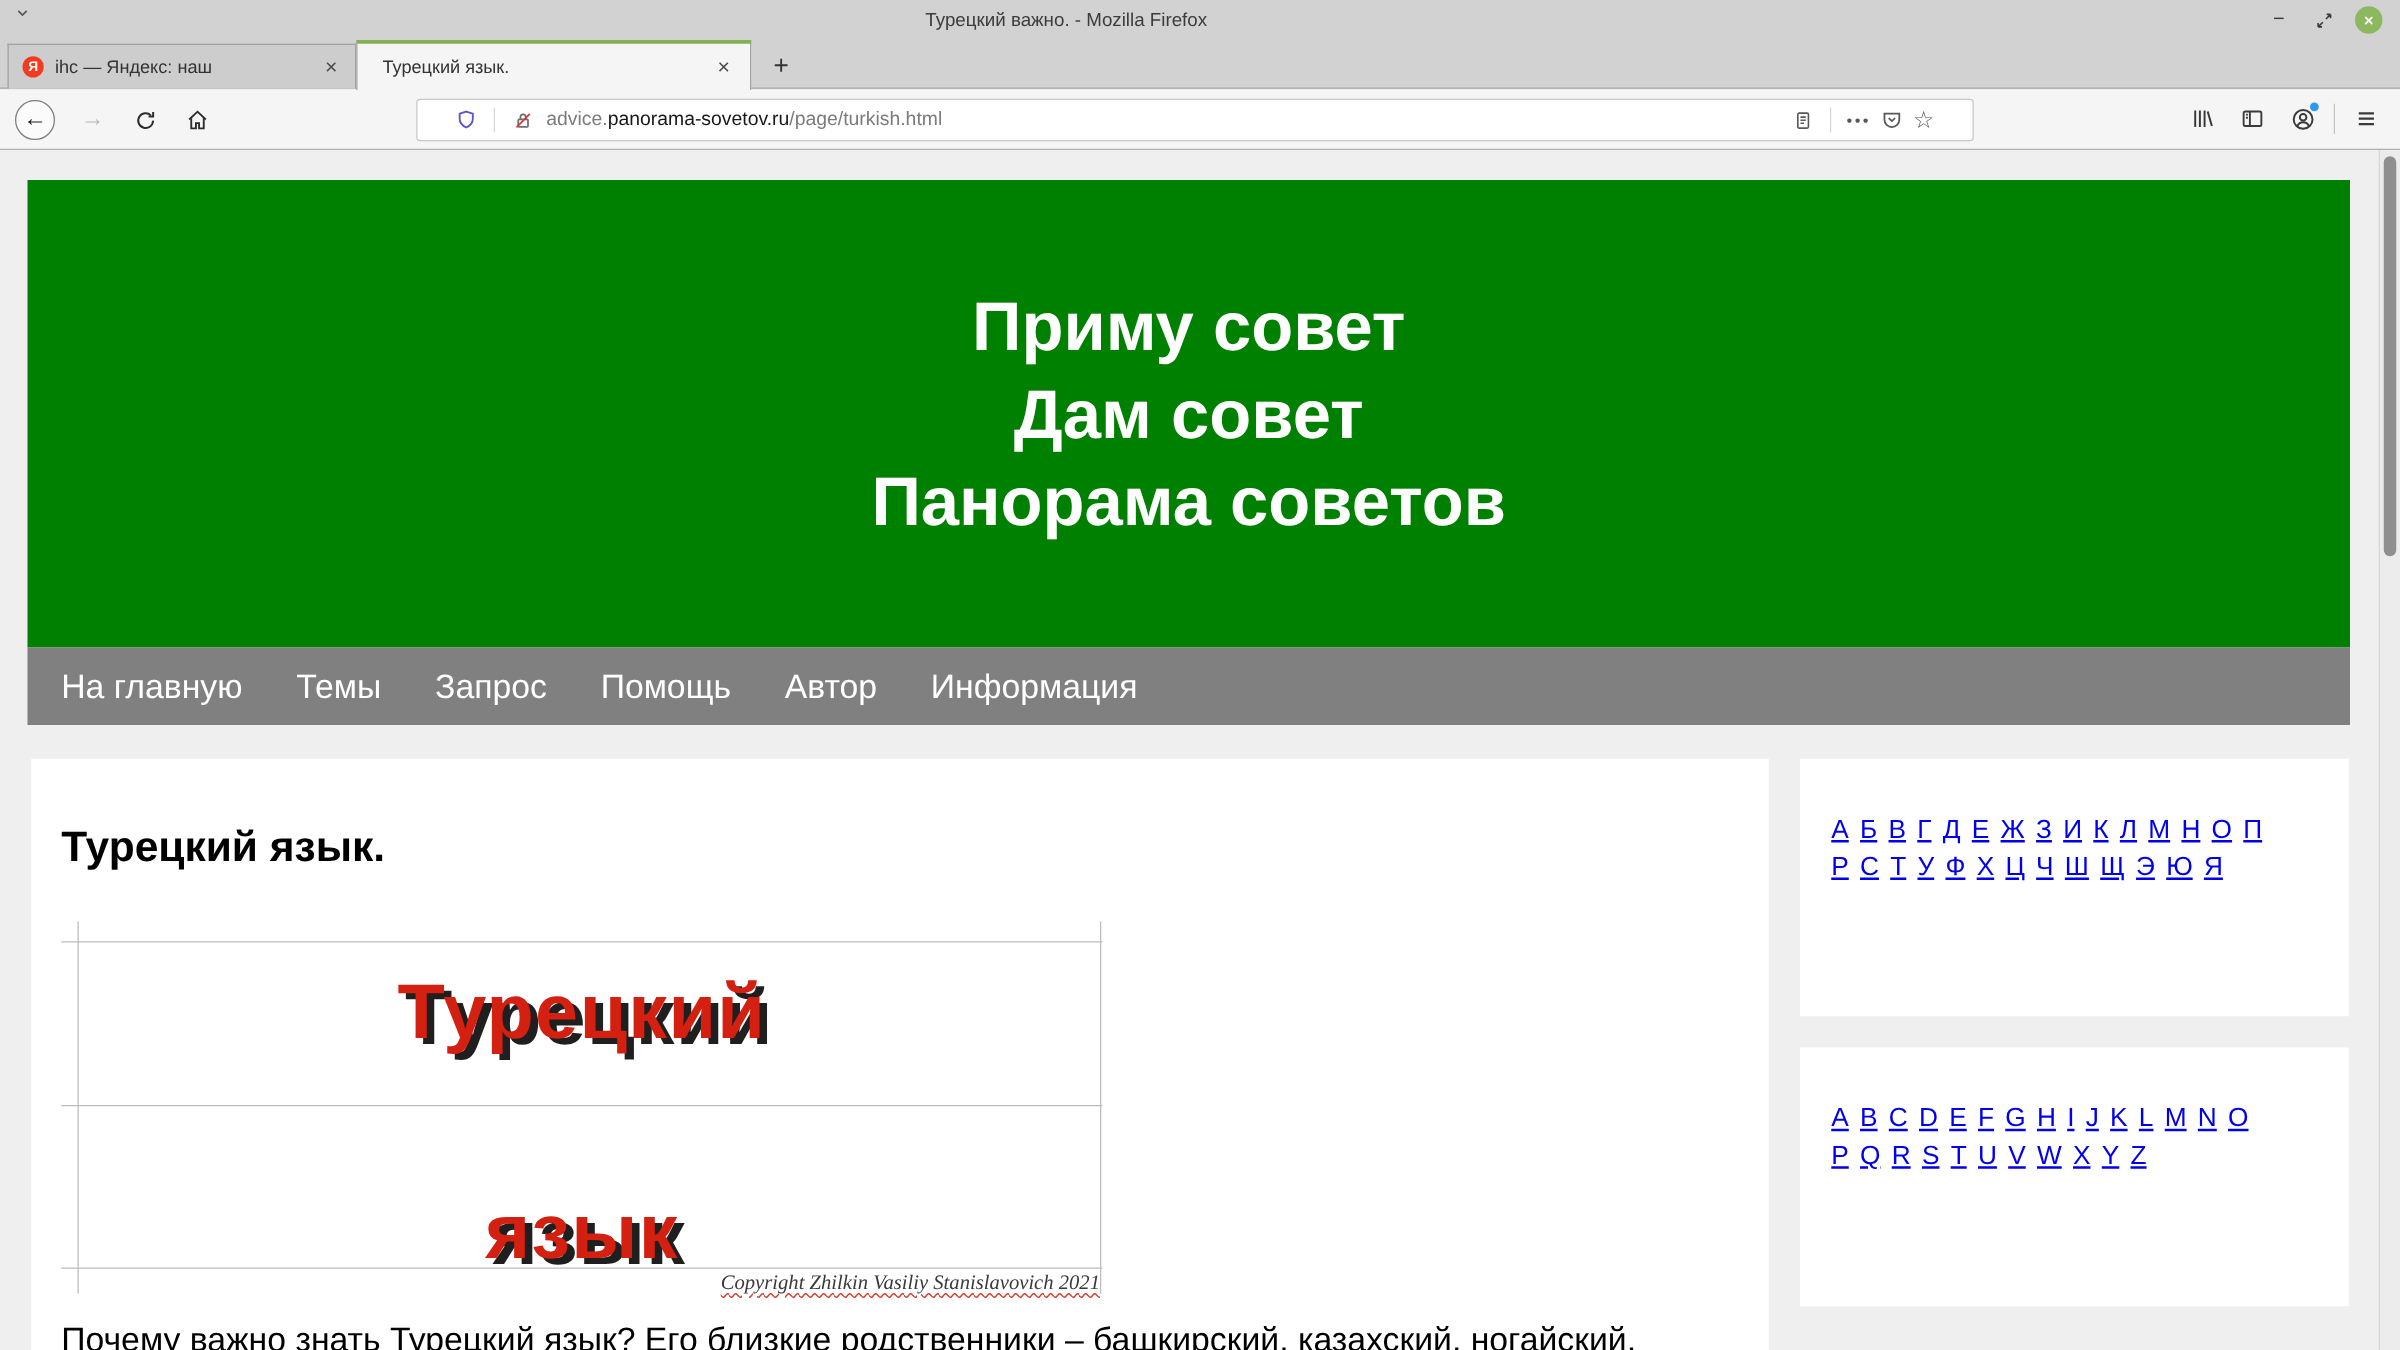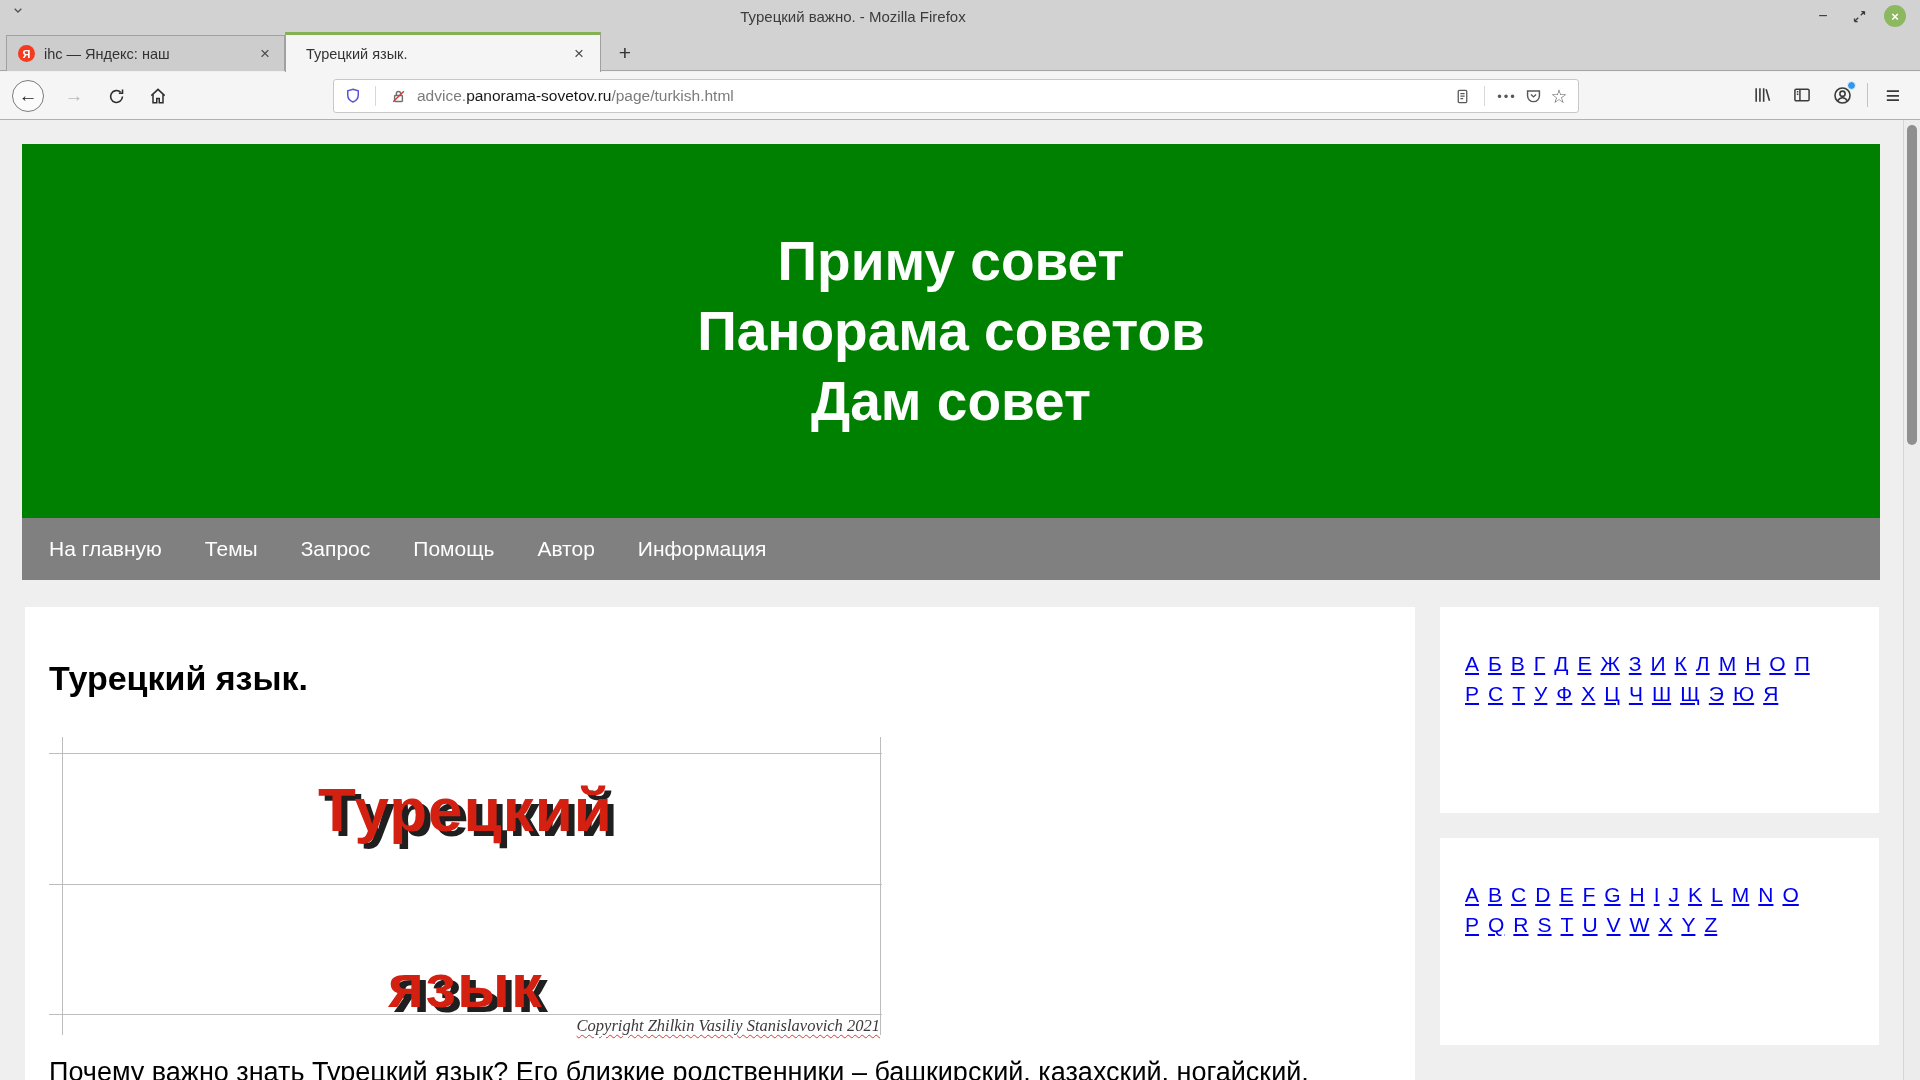--- a/index.html
+++ b/index.html
@@ -43,21 +43,21 @@
   .nav-btn { position:absolute; top:8px; width:32px; height:32px; display:flex;
              align-items:center; justify-content:center; }
   .back { left:12px; border:1px solid #7c7c7c; border-radius:50%; background:#fbfbfb;
           font-size:19px; color:#1c1c1c; }
   .fwd  { left:58px; font-size:19px; color:#b9b9b9; }
   .reload { left:100px; color:#2d2d2d; }
   .home { left:142px; color:#2d2d2d; }
 
   .urlbar { position:absolute; left:333px; top:7px; width:1246px; height:34px; background:#fff;
             border:1px solid #c8c8c8; border-radius:3px; display:flex; align-items:center;
-            padding:0 6px; }
+            padding:0 26px; }
   .urlbar .sep { width:1px; height:20px; background:#d8d8d8; margin:0 9px; }
   .url-text { font-size:15.5px; margin-left:6px; white-space:nowrap; }
   .url-dim { color:#7b7b7b; } .url-host { color:#181818; }
   .spacer { flex:1; }
   .pill-icon { display:flex; align-items:center; justify-content:center; width:26px; height:26px; color:#585858; }
   .dots { font-size:13px; letter-spacing:2px; color:#585858; }
   .star-glyph { font-size:19px; color:#585858; }
 
   .chrome-right { position:absolute; right:12px; top:8px; display:flex; align-items:center; gap:10px; }
   .cr-icon { width:30px; height:30px; display:flex; align-items:center; justify-content:center;
@@ -70,21 +70,21 @@
   
   .viewport { position:absolute; left:0; top:120px; width:1920px; height:960px;
               background:#efefef; overflow:hidden; }
 
   .banner { position:absolute; left:22px; top:24px; width:1858px; height:374px; background:#008000;
             color:#fff; display:flex; flex-direction:column; align-items:center; justify-content:center;
             font-size:55px; font-weight:bold; line-height:70px; text-align:center; }
 
   .menubar { position:absolute; left:22px; top:398px; width:1858px; height:62px; background:#808080;
              display:flex; align-items:center; padding-left:27px; gap:43px; }
-  .menubar a { color:#fff; font-size:21px; text-decoration:none; }
+  .menubar a { color:#fff; font-size:27px; text-decoration:none; }
 
   .main-card { position:absolute; left:25px; top:487px; width:1390px; height:600px; background:#fff; }
   .main-card h1 { padding:52px 0 0 24px; font-size:34px; font-weight:bold; color:#000; }
 
   .img-block { position:absolute; left:24px; top:130px; width:833px; height:298px; background:#fff; }
   .gl { position:absolute; background:#bdbdbd; }
   .gl-v1 { left:13px; top:0; width:1px; height:298px; }
   .gl-v2 { left:831px; top:0; width:1px; height:298px; }
   .gl-h1 { left:0; top:16px; width:833px; height:1px; }
   .gl-h2 { left:0; top:147px; width:833px; height:1px; }
@@ -229,22 +229,22 @@
     <div class="vsep"></div>
     <div class="cr-icon menu-glyph">≡</div>
   </div>
 </div>
 
 <div class="viewport">
 
   <div class="banner">
 
   <div>Приму совет</div>
+      <div>Дам совет</div>
       <div>Панорама советов</div>
-      <div>Дам совет</div>
     </div>
 
   <nav class="menubar">
 
   <a href="#">На главную</a>
       <a href="#">Темы</a>
       <a href="#">Запрос</a>
       <a href="#">Помощь</a>
       <a href="#">Автор</a>
       <a href="#">Информация</a>

